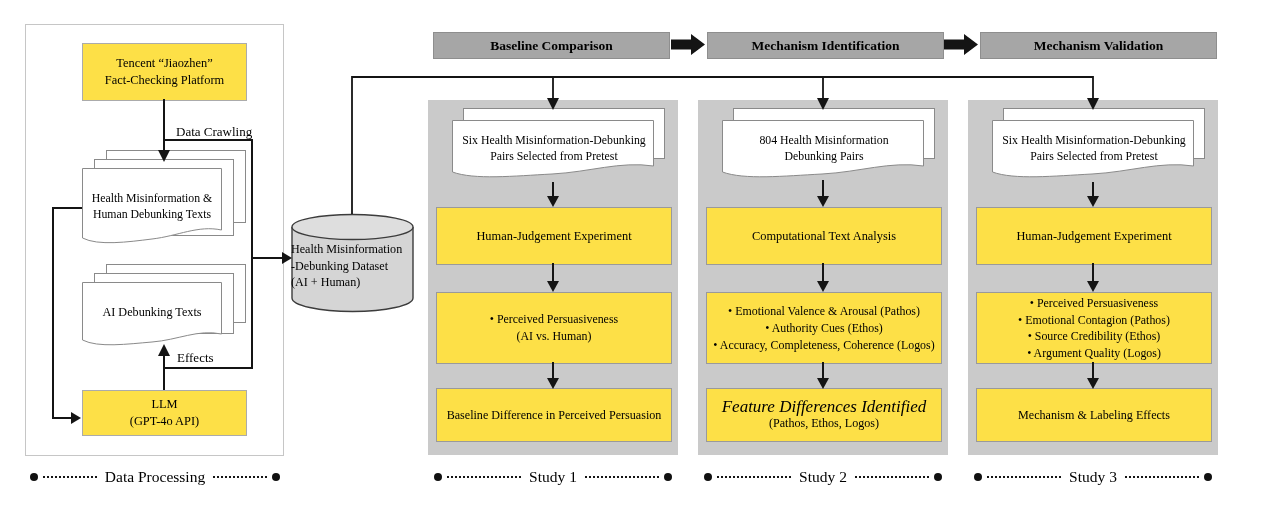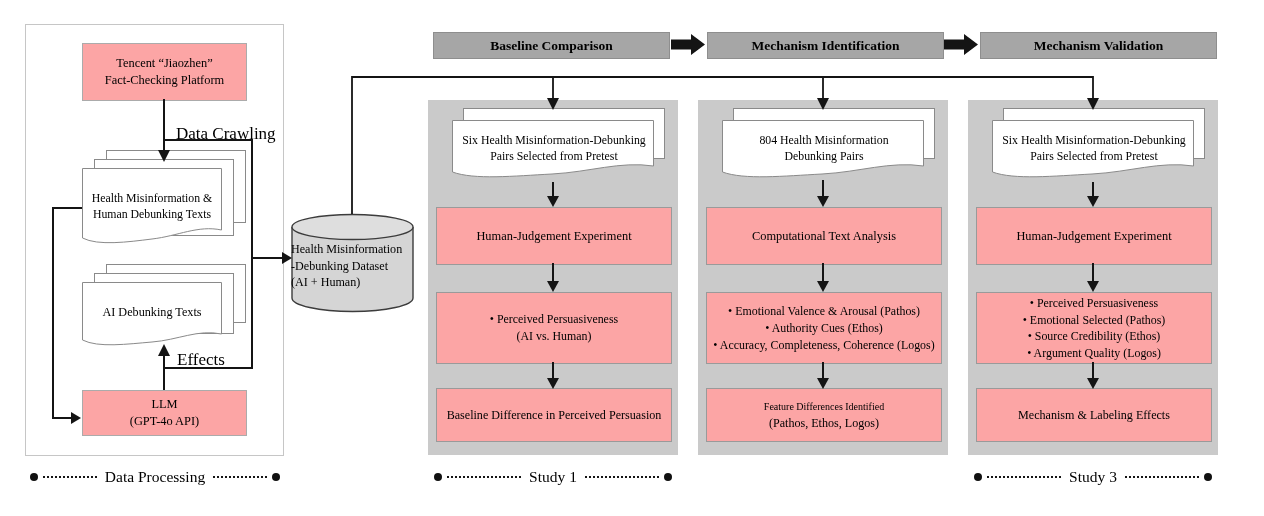--- a/index.html
+++ b/index.html
@@ -11,33 +11,33 @@
   }
   .overlay{position:absolute;left:0;top:0;pointer-events:none;z-index:40;}
   .frame{position:absolute;border:1px solid #c6c6c6;background:#fff;}
   .panel{position:absolute;background:var(--panel-bg,#cacaca);z-index:1;}
   .bar{
     position:absolute;background:var(--header-bg,#a6a6a6);border:1px solid #8e8e8e;
     display:flex;align-items:center;justify-content:center;
     font-weight:700;font-size:13.5px;z-index:5;
   }
   .wbox{
-    position:absolute;background:#fca5a5;border:1px solid #9a9a9a;
+    position:absolute;background:#fde047;border:1px solid #9a9a9a;
     display:flex;flex-direction:column;align-items:center;justify-content:center;
     text-align:center;z-index:10;
   }
   .t1{font-size:12.4px;line-height:17px;white-space:nowrap;}
   .t2{font-size:11.9px;line-height:17px;white-space:nowrap;}
   .docsvg{position:absolute;z-index:8;}
   .docsheet{fill:#ffffff;stroke:#8a8a8a;stroke-width:1;}
   .doctext{
     position:absolute;text-align:center;z-index:12;
     font-size:11.8px;line-height:16px;white-space:nowrap;
   }
-  .lbl{position:absolute;font-size:17px;z-index:20;white-space:nowrap;}
+  .lbl{position:absolute;font-size:13px;z-index:20;white-space:nowrap;}
   .cylsvg{position:absolute;z-index:9;}
   .cyl-body{fill:var(--cylinder-bg,#d5d5d5);stroke:#3c3c3c;stroke-width:1.4;}
   .cyl-top{fill:#dedede;stroke:#3c3c3c;stroke-width:1.4;}
   .cyltext{
     position:absolute;text-align:left;z-index:12;
     font-size:12.1px;line-height:16.5px;white-space:nowrap;
   }
   .rail{
     position:absolute;display:flex;align-items:center;gap:5px;height:22px;z-index:6;
   }
@@ -140,56 +140,63 @@
   </div>
   <div class="wbox" style="left:706px;top:207px;width:234px;height:56px;">
     <div class="t1">Computational Text Analysis</div>
   </div>
   <div class="wbox" style="left:706px;top:292px;width:234px;height:70px;">
     <div class="t2">• Emotional Valence &amp; Arousal (Pathos)</div>
     <div class="t2">• Authority Cues (Ethos)</div>
     <div class="t2">• Accuracy, Completeness, Coherence (Logos)</div>
   </div>
   <div class="wbox" style="left:706px;top:388px;width:234px;height:52px;">
-    <div class="t2" style="font-size:10px;">Feature Differences Identified</div>
+    <div class="t2" style="font-size:17px;font-style:italic;">Feature Differences Identified</div>
     <div class="t2" style="font-size:12.1px;">(Pathos, Ethos, Logos)</div>
   </div>
 
   <svg class="docsvg" style="left:992px;top:108px;" width="213" height="86" viewBox="0 0 213 86">
     <rect class="docsheet" x="11.5" y="0.5" width="201" height="50"></rect>
     <path class="docsheet" transform="translate(0,12)" d="M0.5,0.5 H201.5 V46 C168,41 138,52 100,54 C62,56 22,60 0.5,52 Z"></path>
   </svg>
   <div class="doctext" style="left:992px;top:132px;width:204px;">
     <div>Six Health Misinformation-Debunking</div>
     <div>Pairs Selected from Pretest</div>
   </div>
   <div class="wbox" style="left:976px;top:207px;width:234px;height:56px;">
     <div class="t1">Human-Judgement Experiment</div>
   </div>
   <div class="wbox" style="left:976px;top:292px;width:234px;height:70px;">
     <div class="t2" style="line-height:16.5px;">• Perceived Persuasiveness</div>
-    <div class="t2" style="line-height:16.5px;">• Emotional Selected (Pathos)</div>
+    <div class="t2" style="line-height:16.5px;">• Emotional Contagion (Pathos)</div>
     <div class="t2" style="line-height:16.5px;">• Source Credibility (Ethos)</div>
     <div class="t2" style="line-height:16.5px;">• Argument Quality (Logos)</div>
   </div>
   <div class="wbox" style="left:976px;top:388px;width:234px;height:52px;">
     <div class="t2" style="font-size:12.1px;">Mechanism &amp; Labeling Effects</div>
   </div>
 
   <div class="rail" style="left:30px;top:466px;width:250px;">
     <span class="rdot"></span>
     <span class="rlead"></span>
     <span class="rlabel">Data Processing</span>
     <span class="rlead"></span>
     <span class="rdot"></span>
   </div>
   <div class="rail" style="left:434px;top:466px;width:238px;">
     <span class="rdot"></span>
     <span class="rlead"></span>
     <span class="rlabel">Study 1</span>
+    <span class="rlead"></span>
+    <span class="rdot"></span>
+  </div>
+  <div class="rail" style="left:704px;top:466px;width:238px;">
+    <span class="rdot"></span>
+    <span class="rlead"></span>
+    <span class="rlabel">Study 2</span>
     <span class="rlead"></span>
     <span class="rdot"></span>
   </div>
   <div class="rail" style="left:974px;top:466px;width:238px;">
     <span class="rdot"></span>
     <span class="rlead"></span>
     <span class="rlabel">Study 3</span>
     <span class="rlead"></span>
     <span class="rdot"></span>
   </div>

